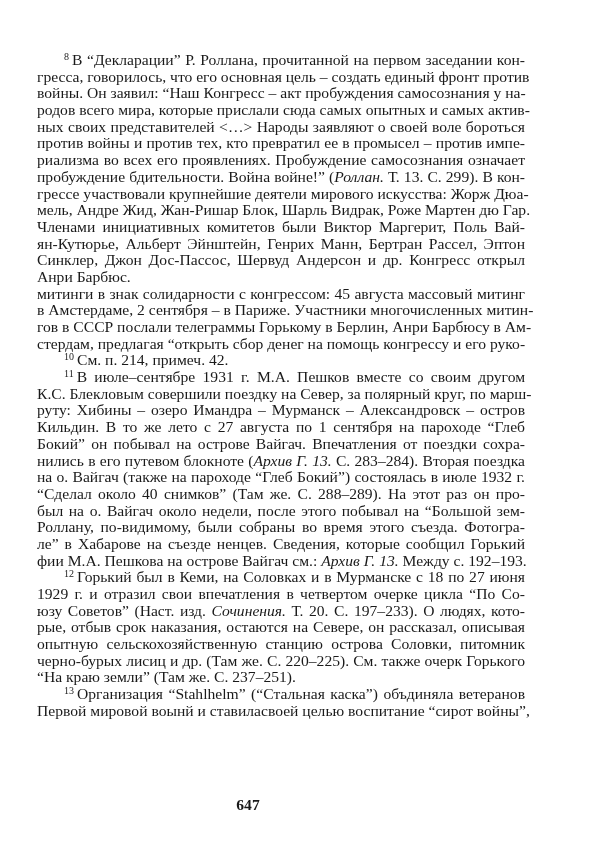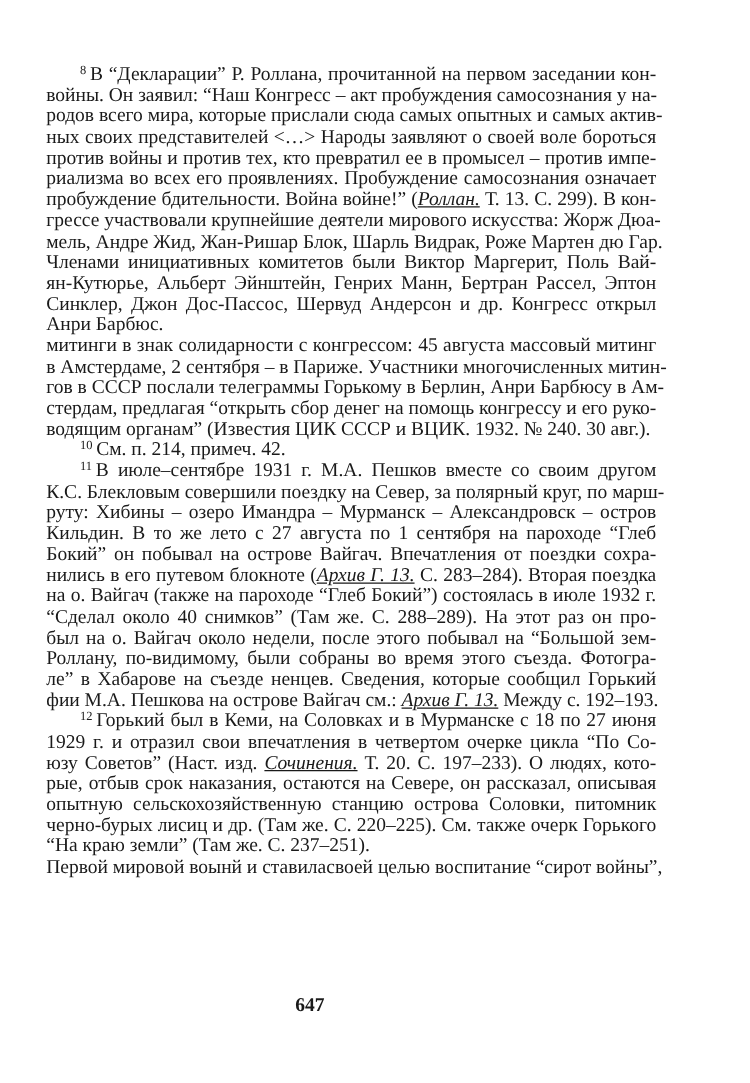--- a/index.html
+++ b/index.html
@@ -9,52 +9,52 @@
     font-family: "Liberation Serif", "DejaVu Serif", serif;
     font-size: 15.6px; color: #1a1a1a;
   }
   .line {
     display: block; height: 16.7px; line-height: 16.7px;
     text-align: justify; text-align-last: justify; white-space: nowrap;
   }
   .line.last { text-align-last: left; }
   .line.indent { padding-left: 27px; }
   .sup { font-size: 10px; vertical-align: 5px; line-height: 0; margin-right: 3px; }
-  .it { font-style: italic; text-decoration: underline; }
+  .it { font-style: italic; }
   .pagenum {
     position: absolute; left: 0; width: 496px; top: 796px; text-align: center;
     font-family: "Liberation Serif", "DejaVu Serif", serif;
     font-weight: bold; font-size: 15.6px; color: #1a1a1a;
   }
 </style>
 </head>
 <body>
 
 <div class="page" id="page">
     <div>
       <div class="line indent"><span class="sup">8</span><span>В “Декларации” Р. Роллана, прочитанной на первом заседании кон-</span></div>
+      <div class="line"><span>гресса, говорилось, что его основная цель – создать единый фронт против</span></div>
       <div class="line"><span>войны. Он заявил: “Наш Конгресс – акт пробуждения самосознания у на-</span></div>
       <div class="line"><span>родов всего мира, которые прислали сюда самых опытных и самых актив-</span></div>
       <div class="line"><span>ных своих представителей &lt;…&gt; Народы заявляют о своей воле бороться</span></div>
       <div class="line"><span>против войны и против тех, кто превратил ее в промысел – против импе-</span></div>
       <div class="line"><span>риализма во всех его проявлениях. Пробуждение самосознания означает</span></div>
       <div class="line"><span>пробуждение бдительности. Война войне!” (</span><span class="it">Роллан.</span><span> Т. 13. С. 299). В кон-</span></div>
       <div class="line"><span>грессе участвовали крупнейшие деятели мирового искусства: Жорж Дюа-</span></div>
       <div class="line"><span>мель, Андре Жид, Жан-Ришар Блок, Шарль Видрак, Роже Мартен дю Гар.</span></div>
       <div class="line"><span>Членами инициативных комитетов были Виктор Маргерит, Поль Вай-</span></div>
       <div class="line"><span>ян-Кутюрье, Альберт Эйнштейн, Генрих Манн, Бертран Рассел, Эптон</span></div>
       <div class="line"><span>Синклер, Джон Дос-Пассос, Шервуд Андерсон и др. Конгресс открыл</span></div>
       <div class="line last"><span>Анри Барбюс.</span></div>
     </div>
     <div>
       <div class="line"><span>митинги в знак солидарности с конгрессом: 45 августа массовый митинг</span></div>
       <div class="line"><span>в Амстердаме, 2 сентября – в Париже. Участники многочисленных митин-</span></div>
       <div class="line"><span>гов в СССР послали телеграммы Горькому в Берлин, Анри Барбюсу в Ам-</span></div>
       <div class="line"><span>стердам, предлагая “открыть сбор денег на помощь конгрессу и его руко-</span></div>
-      <div class="line last"><span>водящим органам” (Известия ЦИК СССР и ВЦИК. 1932. № 240. 30 авг.).</span></div>
     </div>
     <div>
       <div class="line indent last"><span class="sup">10</span><span>См. п. 214, примеч. 42.</span></div>
     </div>
     <div>
       <div class="line indent"><span class="sup">11</span><span>В июле–сентябре 1931 г. М.А. Пешков вместе со своим другом</span></div>
       <div class="line"><span>К.С. Блекловым совершили поездку на Север, за полярный круг, по марш-</span></div>
       <div class="line"><span>руту: Хибины – озеро Имандра – Мурманск – Александровск – остров</span></div>
       <div class="line"><span>Кильдин. В то же лето с 27 августа по 1 сентября на пароходе “Глеб</span></div>
       <div class="line"><span>Бокий” он побывал на острове Вайгач. Впечатления от поездки сохра-</span></div>
@@ -69,16 +69,17 @@
     <div>
       <div class="line indent"><span class="sup">12</span><span>Горький был в Кеми, на Соловках и в Мурманске с 18 по 27 июня</span></div>
       <div class="line"><span>1929 г. и отразил свои впечатления в четвертом очерке цикла “По Со-</span></div>
       <div class="line"><span>юзу Советов” (Наст. изд. </span><span class="it">Сочинения.</span><span> Т. 20. С. 197–233). О людях, кото-</span></div>
       <div class="line"><span>рые, отбыв срок наказания, остаются на Севере, он рассказал, описывая</span></div>
       <div class="line"><span>опытную сельскохозяйственную станцию острова Соловки, питомник</span></div>
       <div class="line"><span>черно-бурых лисиц и др. (Там же. С. 220–225). См. также очерк Горького</span></div>
       <div class="line last"><span>“На краю земли” (Там же. С. 237–251).</span></div>
     </div>
     <div>
+      <div class="line indent"><span class="sup">13</span><span>Организация “Stahlhelm” (“Стальная каска”) объдиняла ветеранов</span></div>
       <div class="line last"><span>Первой мировой воынй и ставиласвоей целью воспитание “сирот войны”,</span></div>
     </div>
   </div>
 <div class="pagenum">647</div>
 
 </body></html>

